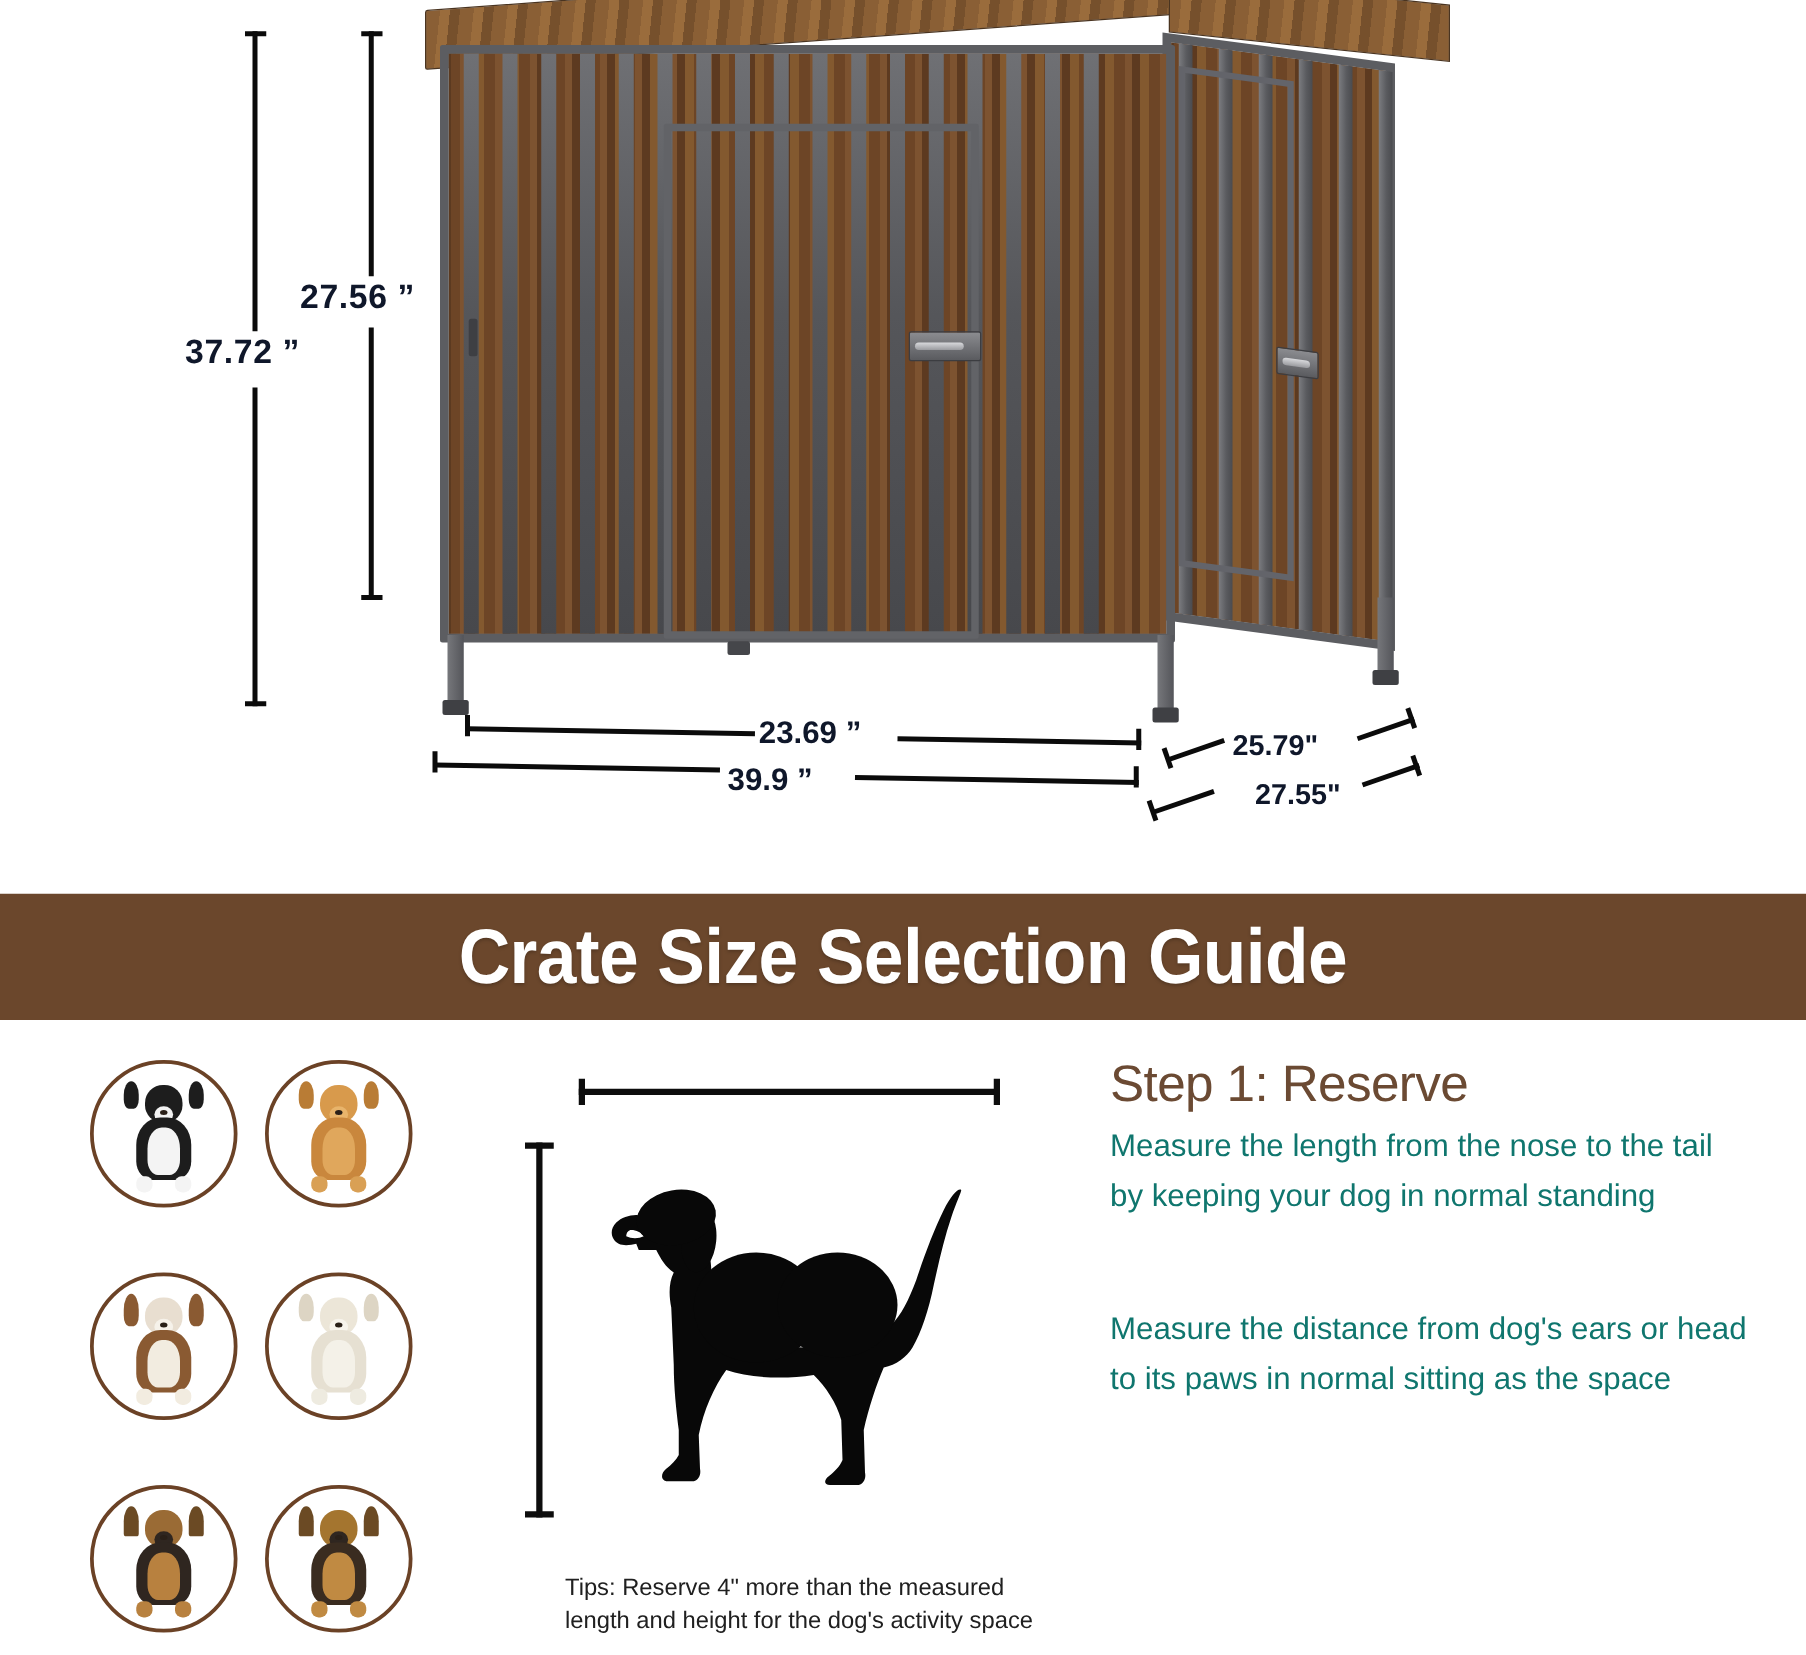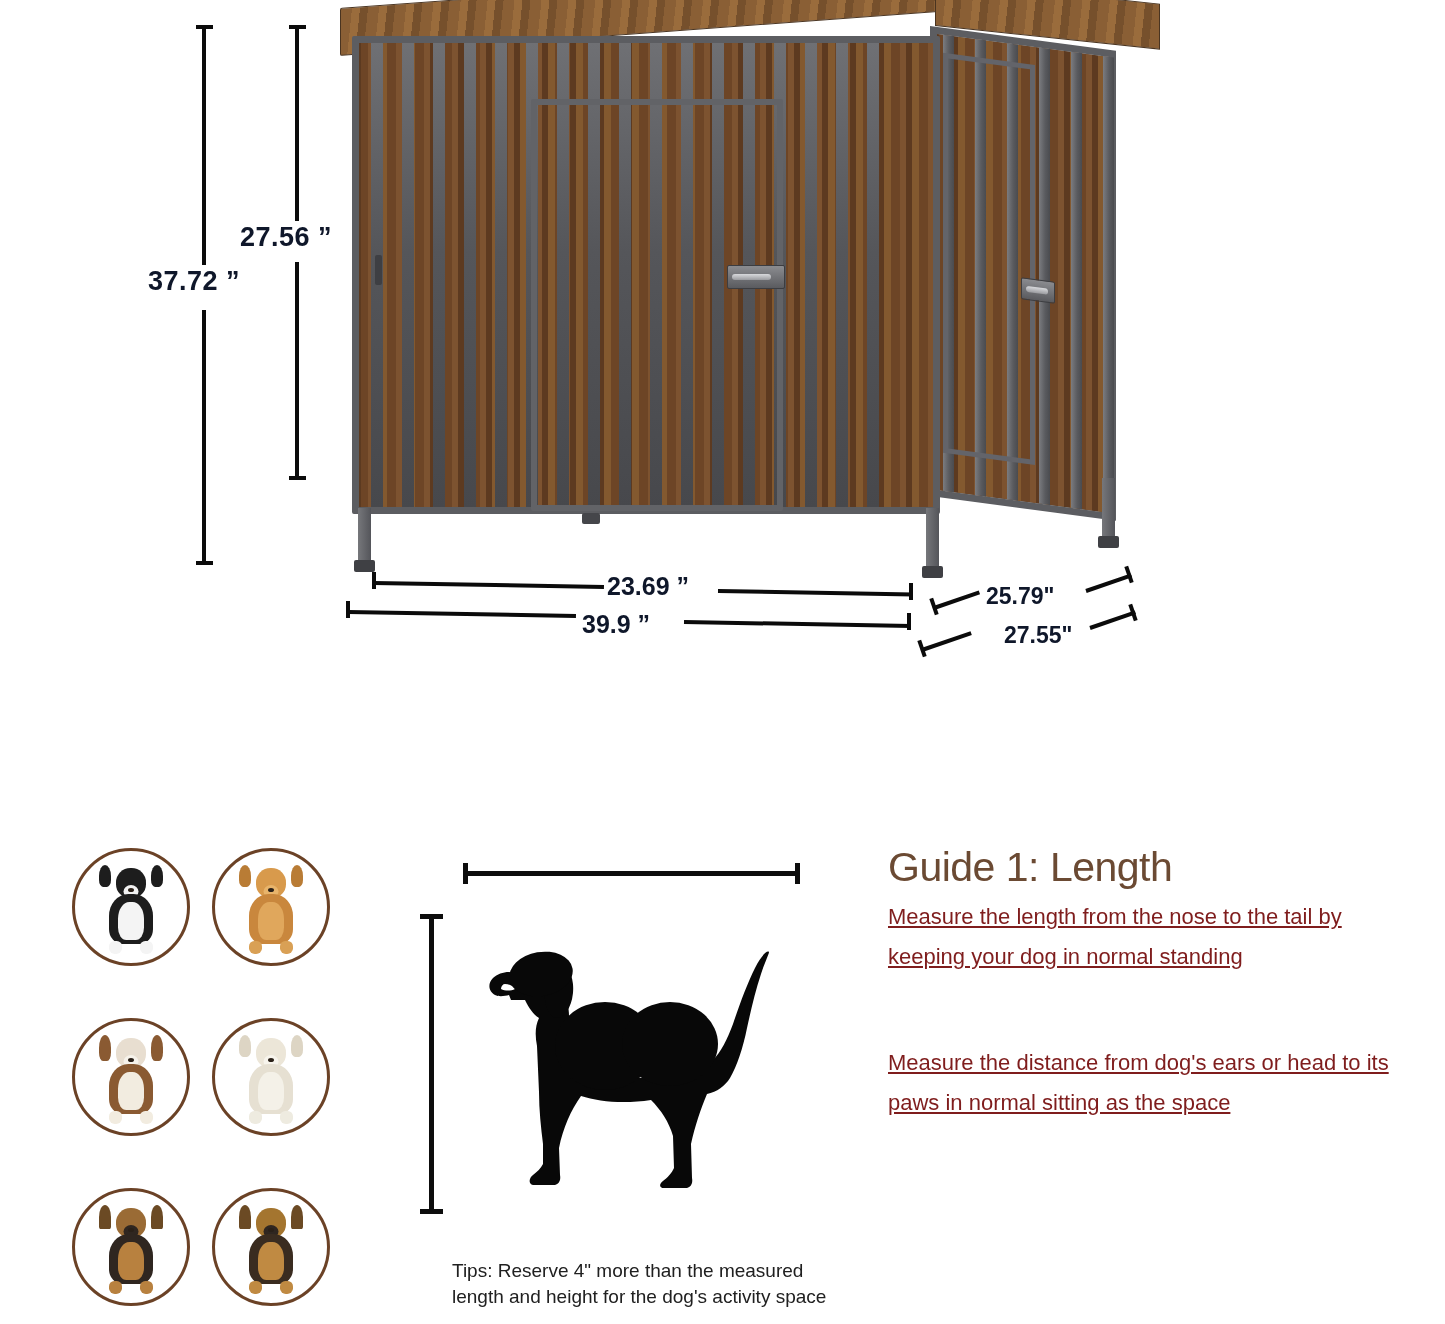--- a/index.html
+++ b/index.html
@@ -133,21 +133,21 @@
 
   #tips {
     position:absolute; left:452px; top:1258px; width:385px;
     font-size:19px; line-height:26px; color:#202020;
   }
 
   
   #steps { position:absolute; left:888px; top:28px; width:510px; }
   .step-block { margin-bottom:44px; }
   .step-title { font-size:41px; color:#6b4a33; letter-spacing:-0.5px; margin-bottom:6px; }
-  .step-body { font-size:22px; line-height:40px; color:#7f1d1d;text-decoration:underline; }
+  .step-body { font-size:25px; line-height:40px; color:#0f766e; }
 </style>
 </head>
 <body>
 
 <div id="page">
 
   <div id="product-section">
 
     <div id="crate">
 
@@ -240,20 +240,23 @@
     <div class="cap-h" style="left:1127px; top:566px; transform:rotate(-19deg);"></div>
     <div class="dim-label sm" style="left:986px; top:583px;">25.79"</div>
 
     <div class="dimline dh" style="left:922px;  top:648px; width:52px;  transform:rotate(-19deg); transform-origin:left center;"></div>
     <div class="dimline dh" style="left:1090px; top:626px; width:48px;  transform:rotate(-19deg); transform-origin:left center;"></div>
     <div class="cap-h" style="left:920px; top:640px;  transform:rotate(-19deg);"></div>
     <div class="cap-h" style="left:1131px; top:604px; transform:rotate(-19deg);"></div>
     <div class="dim-label sm" style="left:1004px; top:622px;">27.55"</div>
   </div>
 
+  <div id="banner">
+    <div id="banner-title">Crate Size Selection Guide</div>
+  </div>
 
   <div id="guide">
 
     <div id="breeds">
 
       <div class="breed-cell" style="left:0px; top:0px;">
         <div class="breed-ring"></div>
         <div class="dog-photo">
           <div class="dg">
             <div class="head" style="background:#1d1d1d"></div>
@@ -412,21 +415,21 @@
         "></path>
         <ellipse cx="104" cy="96" rx="14" ry="26" fill="#080808" transform="rotate(6 104 96)"></ellipse>
         <ellipse cx="86" cy="78" rx="32" ry="22" fill="#080808" transform="rotate(-10 86 78)"></ellipse>
         <ellipse cx="150" cy="150" rx="50" ry="44" fill="#080808"></ellipse>
         <ellipse cx="215" cy="148" rx="48" ry="42" fill="#080808"></ellipse>
       </svg>
     </div>
 
     <div id="steps">
       <div class="step-block">
-        <div class="step-title">Guide 1: Length</div>
+        <div class="step-title">Step 1: Reserve</div>
         <div class="step-body">Measure the length from the nose to the tail by keeping your dog in normal standing</div>
       </div>
       <div class="step-block" style="margin-top:66px;">
         <div class="step-body">Measure the distance from dog's ears or head to its paws in normal sitting as the space</div>
       </div>
     </div>
   </div>
 
   <div id="tips">Tips: Reserve 4" more than the measured length and height for the dog's activity space</div>
 

